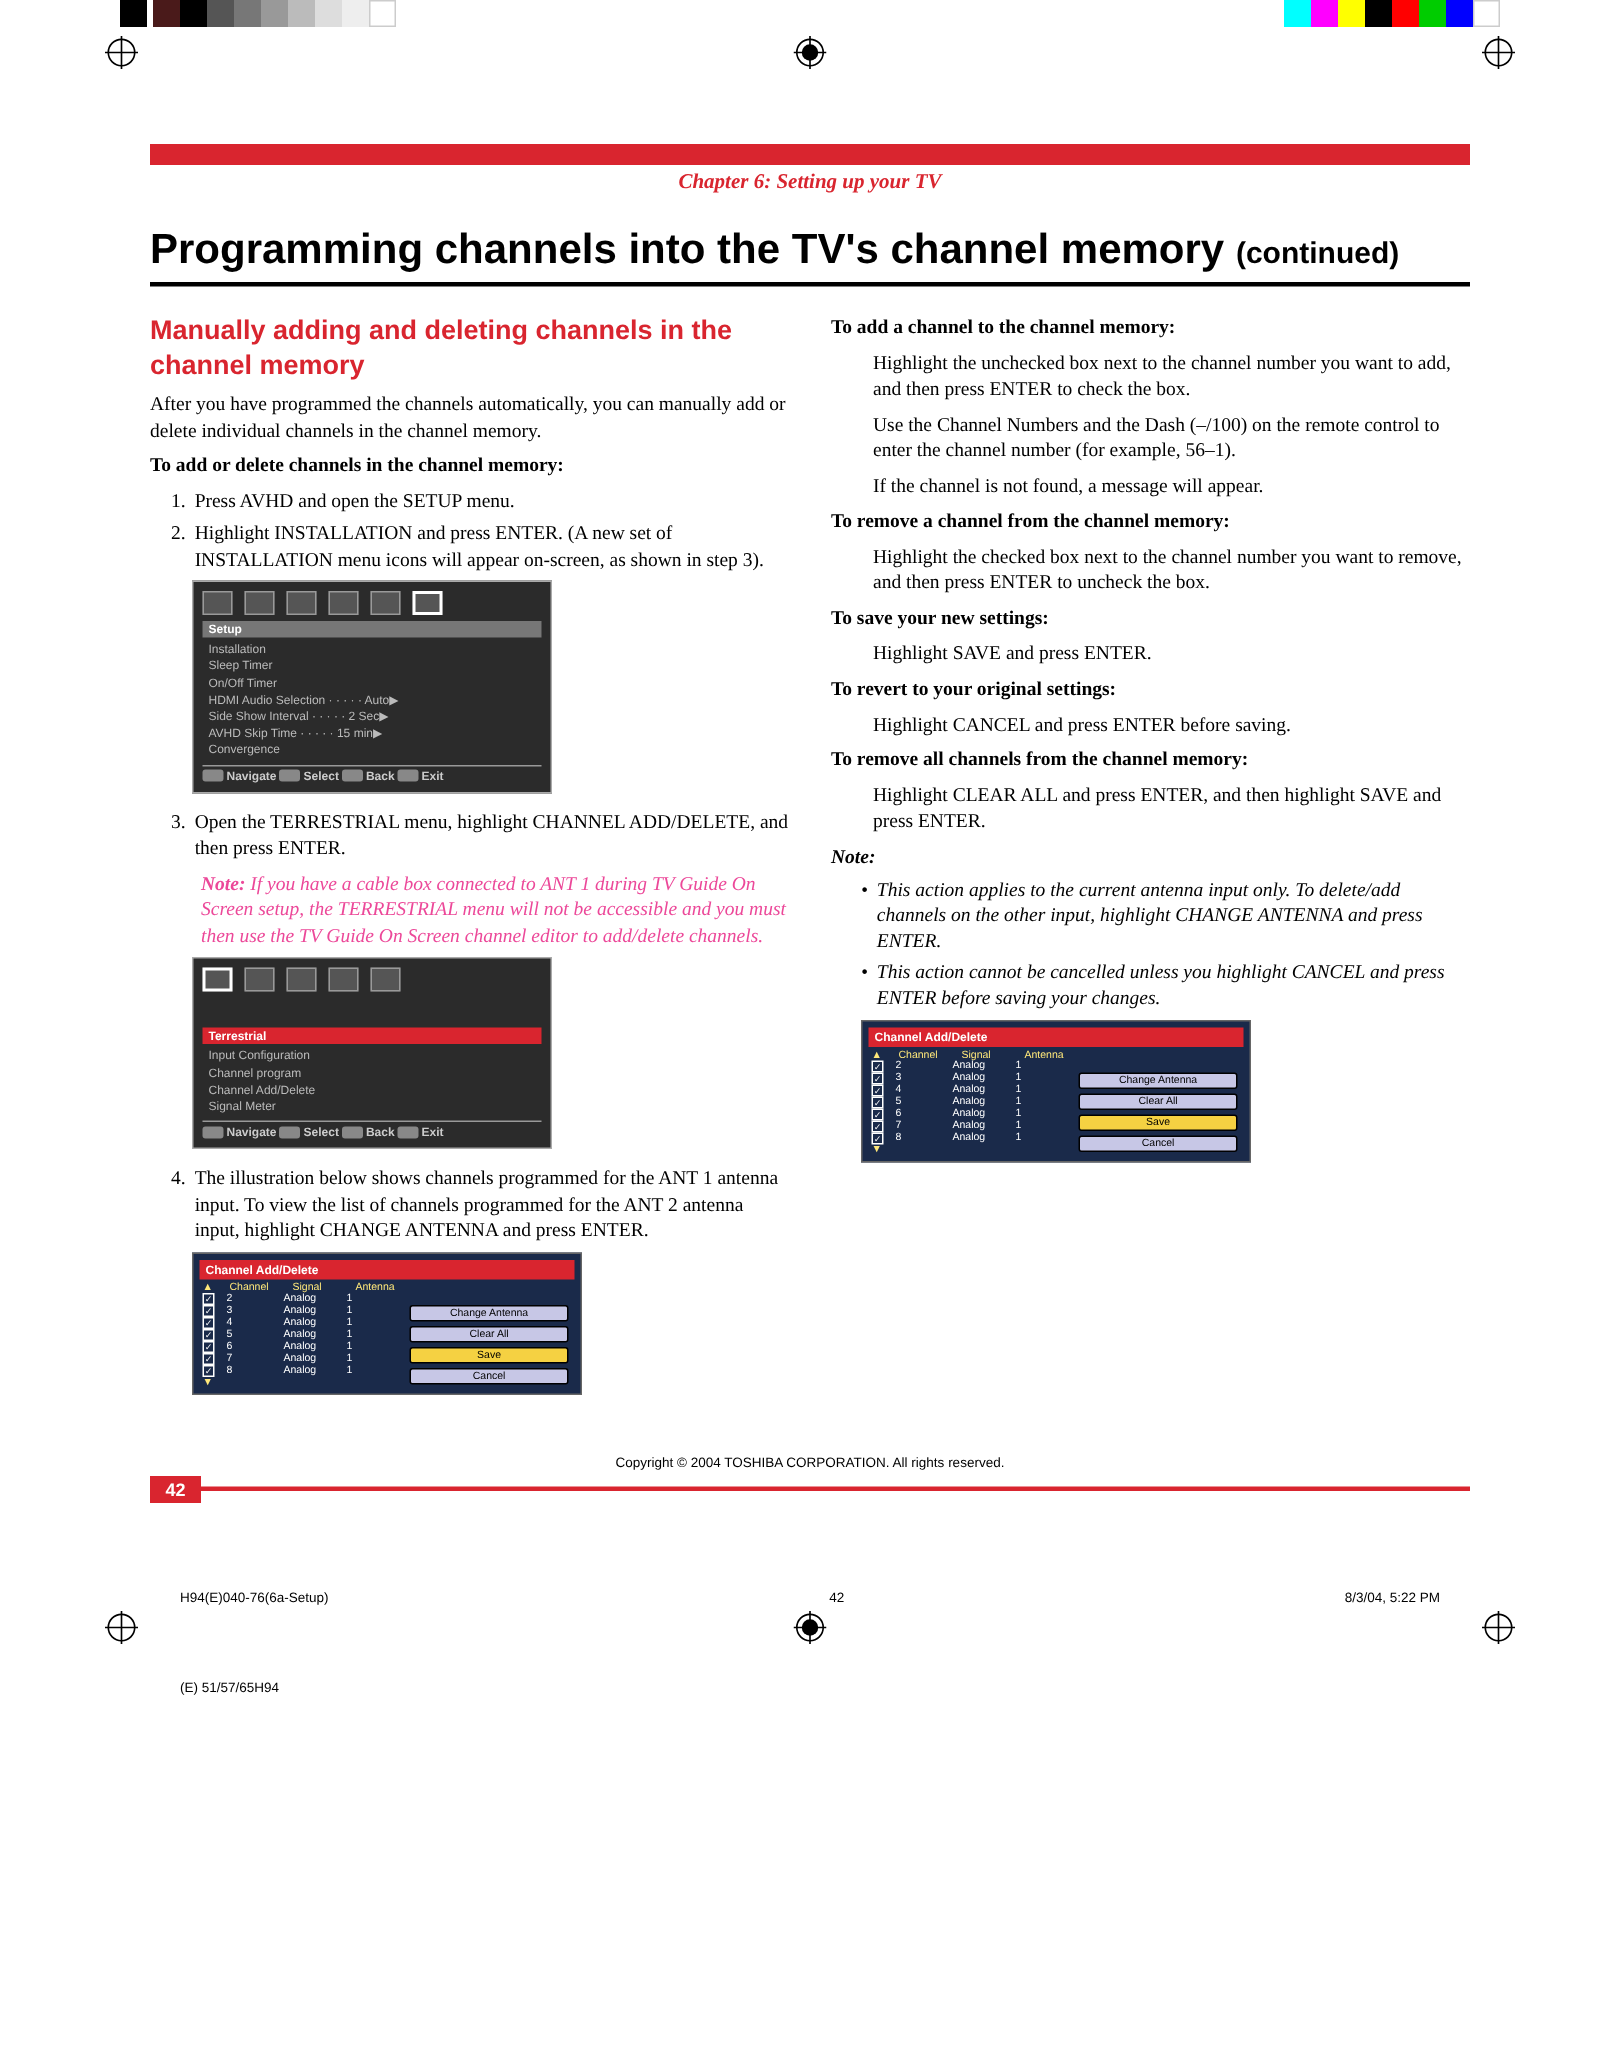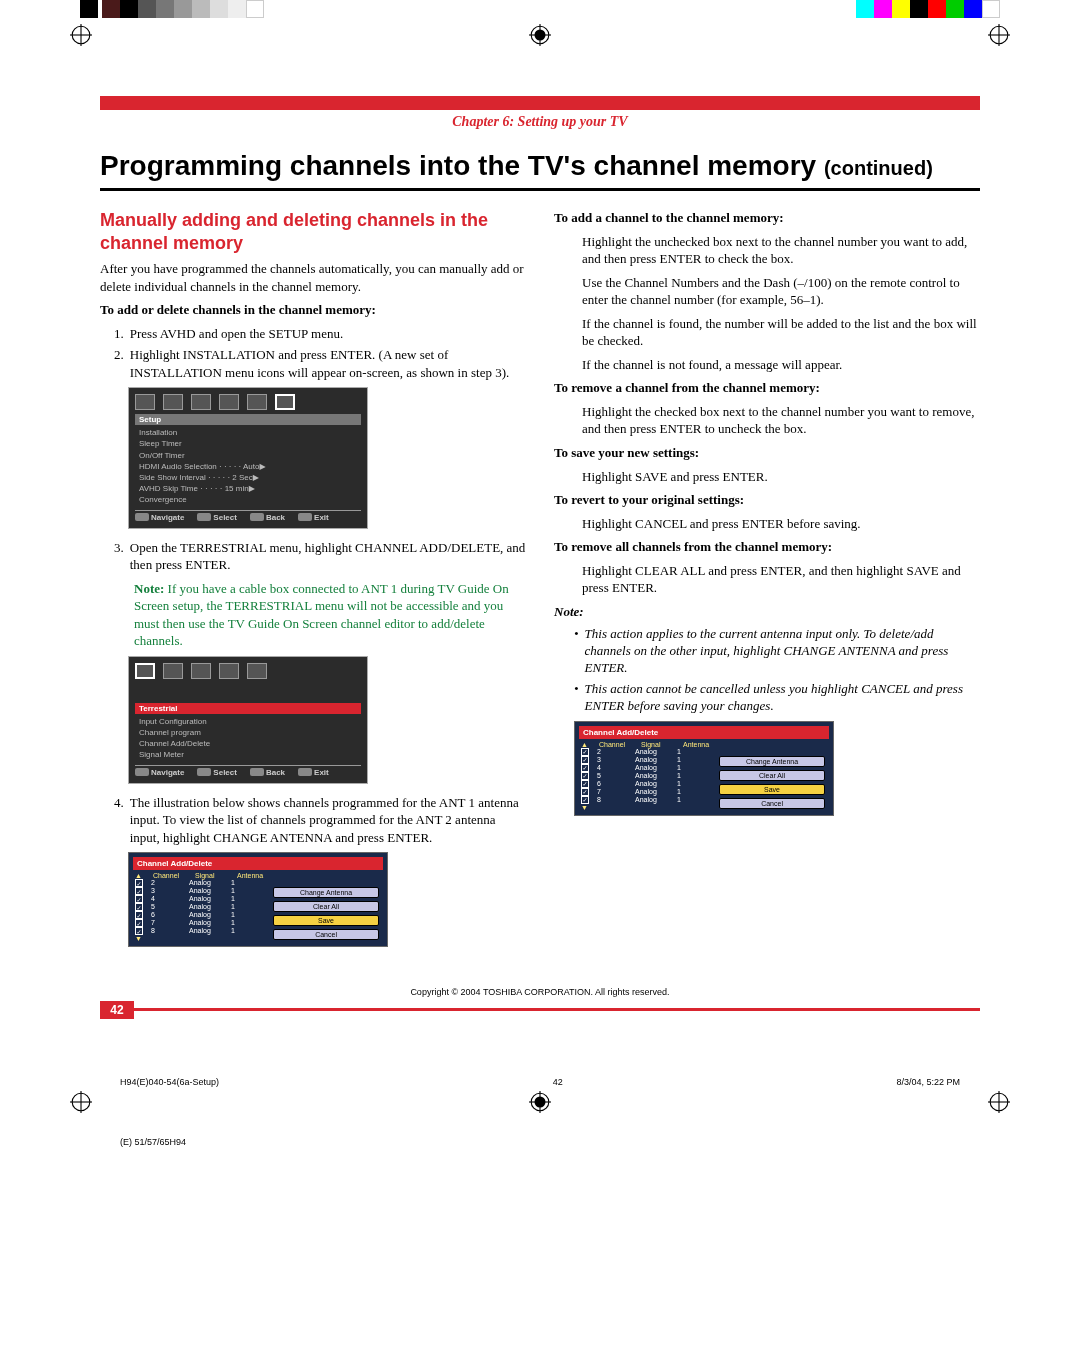--- a/index.html
+++ b/index.html
@@ -56,39 +56,39 @@
     font-weight: bold;
     font-size: 18px;
     line-height: 1.25;
     margin-bottom: 6px;
   }
   .col p { line-height: 1.35; margin-bottom: 6px; }
   .bold { font-weight: bold; }
   .steps { margin: 4px 0 6px 0; }
   .steps .step { display:flex; gap:6px; margin-bottom:4px; padding-left:14px; line-height:1.35; }
   .indent { padding-left: 28px; line-height:1.35; margin-bottom:4px; }
-  .noteital { color:#15803d; line-height:1.3; padding-left:34px; margin-bottom:6px;}
+  .noteital { font-style: italic; color:#ec4899; line-height:1.3; padding-left:34px; margin-bottom:6px;}
   .noteital .nb{font-weight:bold;}
   .bul { display:flex; gap:6px; padding-left:20px; font-style:italic; line-height:1.3; margin-bottom:4px;}
   .osd {
     width:240px;
     background:#2b2b2b;
     color:#fff;
     font-family: Liberation Sans, sans-serif;
     font-size:8px;
     margin:6px 0 10px 28px;
     padding:6px;
     border:1px solid #aaa;
   }
   .osd .iconrow{display:flex;gap:8px;margin-bottom:4px;justify-content:flex-start;align-items:center;}
   .osd .iconrow .ic{width:20px;height:16px;background:#555;border:1px solid #999;}
   .osd .hdr{background:#777;color:#fff;font-weight:bold;padding:1px 4px;margin-bottom:2px;font-size:8px;}
   .osd .hdr.red{background:#d9252f;margin-top:24px;}
   .osd .row{color:#bbb;padding:0 4px;line-height:1.4;}
-  .osd .nav{border-top:1px solid #999;margin-top:4px;padding-top:2px;color:#ccc;display:flex;gap:13px;}
+  .osd .nav{border-top:1px solid #999;margin-top:4px;padding-top:2px;color:#ccc;display:flex;gap:2px;}
   .osd .nav span{display:flex;align-items:center;gap:2px;}
   .osd .chip{background:#888;border-radius:2px;width:14px;height:8px;display:inline-block;}
   .tbl {
     width:260px;
     background:#1a2a4a;
     color:#fff;
     font-family: Arial, sans-serif;
     font-size:7px;
     margin:6px 0 10px 28px;
     border:1px solid #666;
@@ -336,21 +336,20 @@
           </div>
         </div>
       </div>
     </div>
 
     <div class="col">
       <p class="bold">To add a channel to the channel memory:</p>
       <p class="indent">Highlight the unchecked box next to the channel number you want to add, and then press ENTER to check the box.</p>
 
       <p class="indent">Use the Channel Numbers and the Dash (–/100) on the remote control to enter the channel number (for example, 56–1).</p>
-      <p class="indent">If the channel is found, the number will be added to the list and the box will be checked.</p>
       <p class="indent">If the channel is not found, a message will appear.</p>
 
       <p class="bold">To remove a channel from the channel memory:</p>
       <p class="indent">Highlight the checked box next to the channel number you want to remove, and then press ENTER to uncheck the box.</p>
 
       <p class="bold">To save your new settings:</p>
       <p class="indent">Highlight SAVE and press ENTER.</p>
 
       <p class="bold">To revert to your original settings:</p>
       <p class="indent">Highlight CANCEL and press ENTER before saving.</p>
@@ -438,21 +437,21 @@
   <div class="footer">
     <div class="ftxt">Copyright © 2004 TOSHIBA CORPORATION. All rights reserved.</div>
     <div class="bar">
       <div class="red">42</div>
       <div class="line"></div>
     </div>
   </div>
 </div>
 
 <div class="meta">
-  <span>H94(E)040-54(6a-Setup)</span>
+  <span>H94(E)040-76(6a-Setup)</span>
   <span>42</span>
   <span>8/3/04, 5:22 PM</span>
 </div>
 
 <div class="crossrow">
   <span class="cr"><svg viewBox="0 0 20 20">
         <circle cx="10" cy="10" r="8" fill="none" stroke="#000"></circle>
         <line x1="0" y1="10" x2="20" y2="10" stroke="#000"></line>
         <line x1="10" y1="0" x2="10" y2="20" stroke="#000"></line>
       </svg></span>

